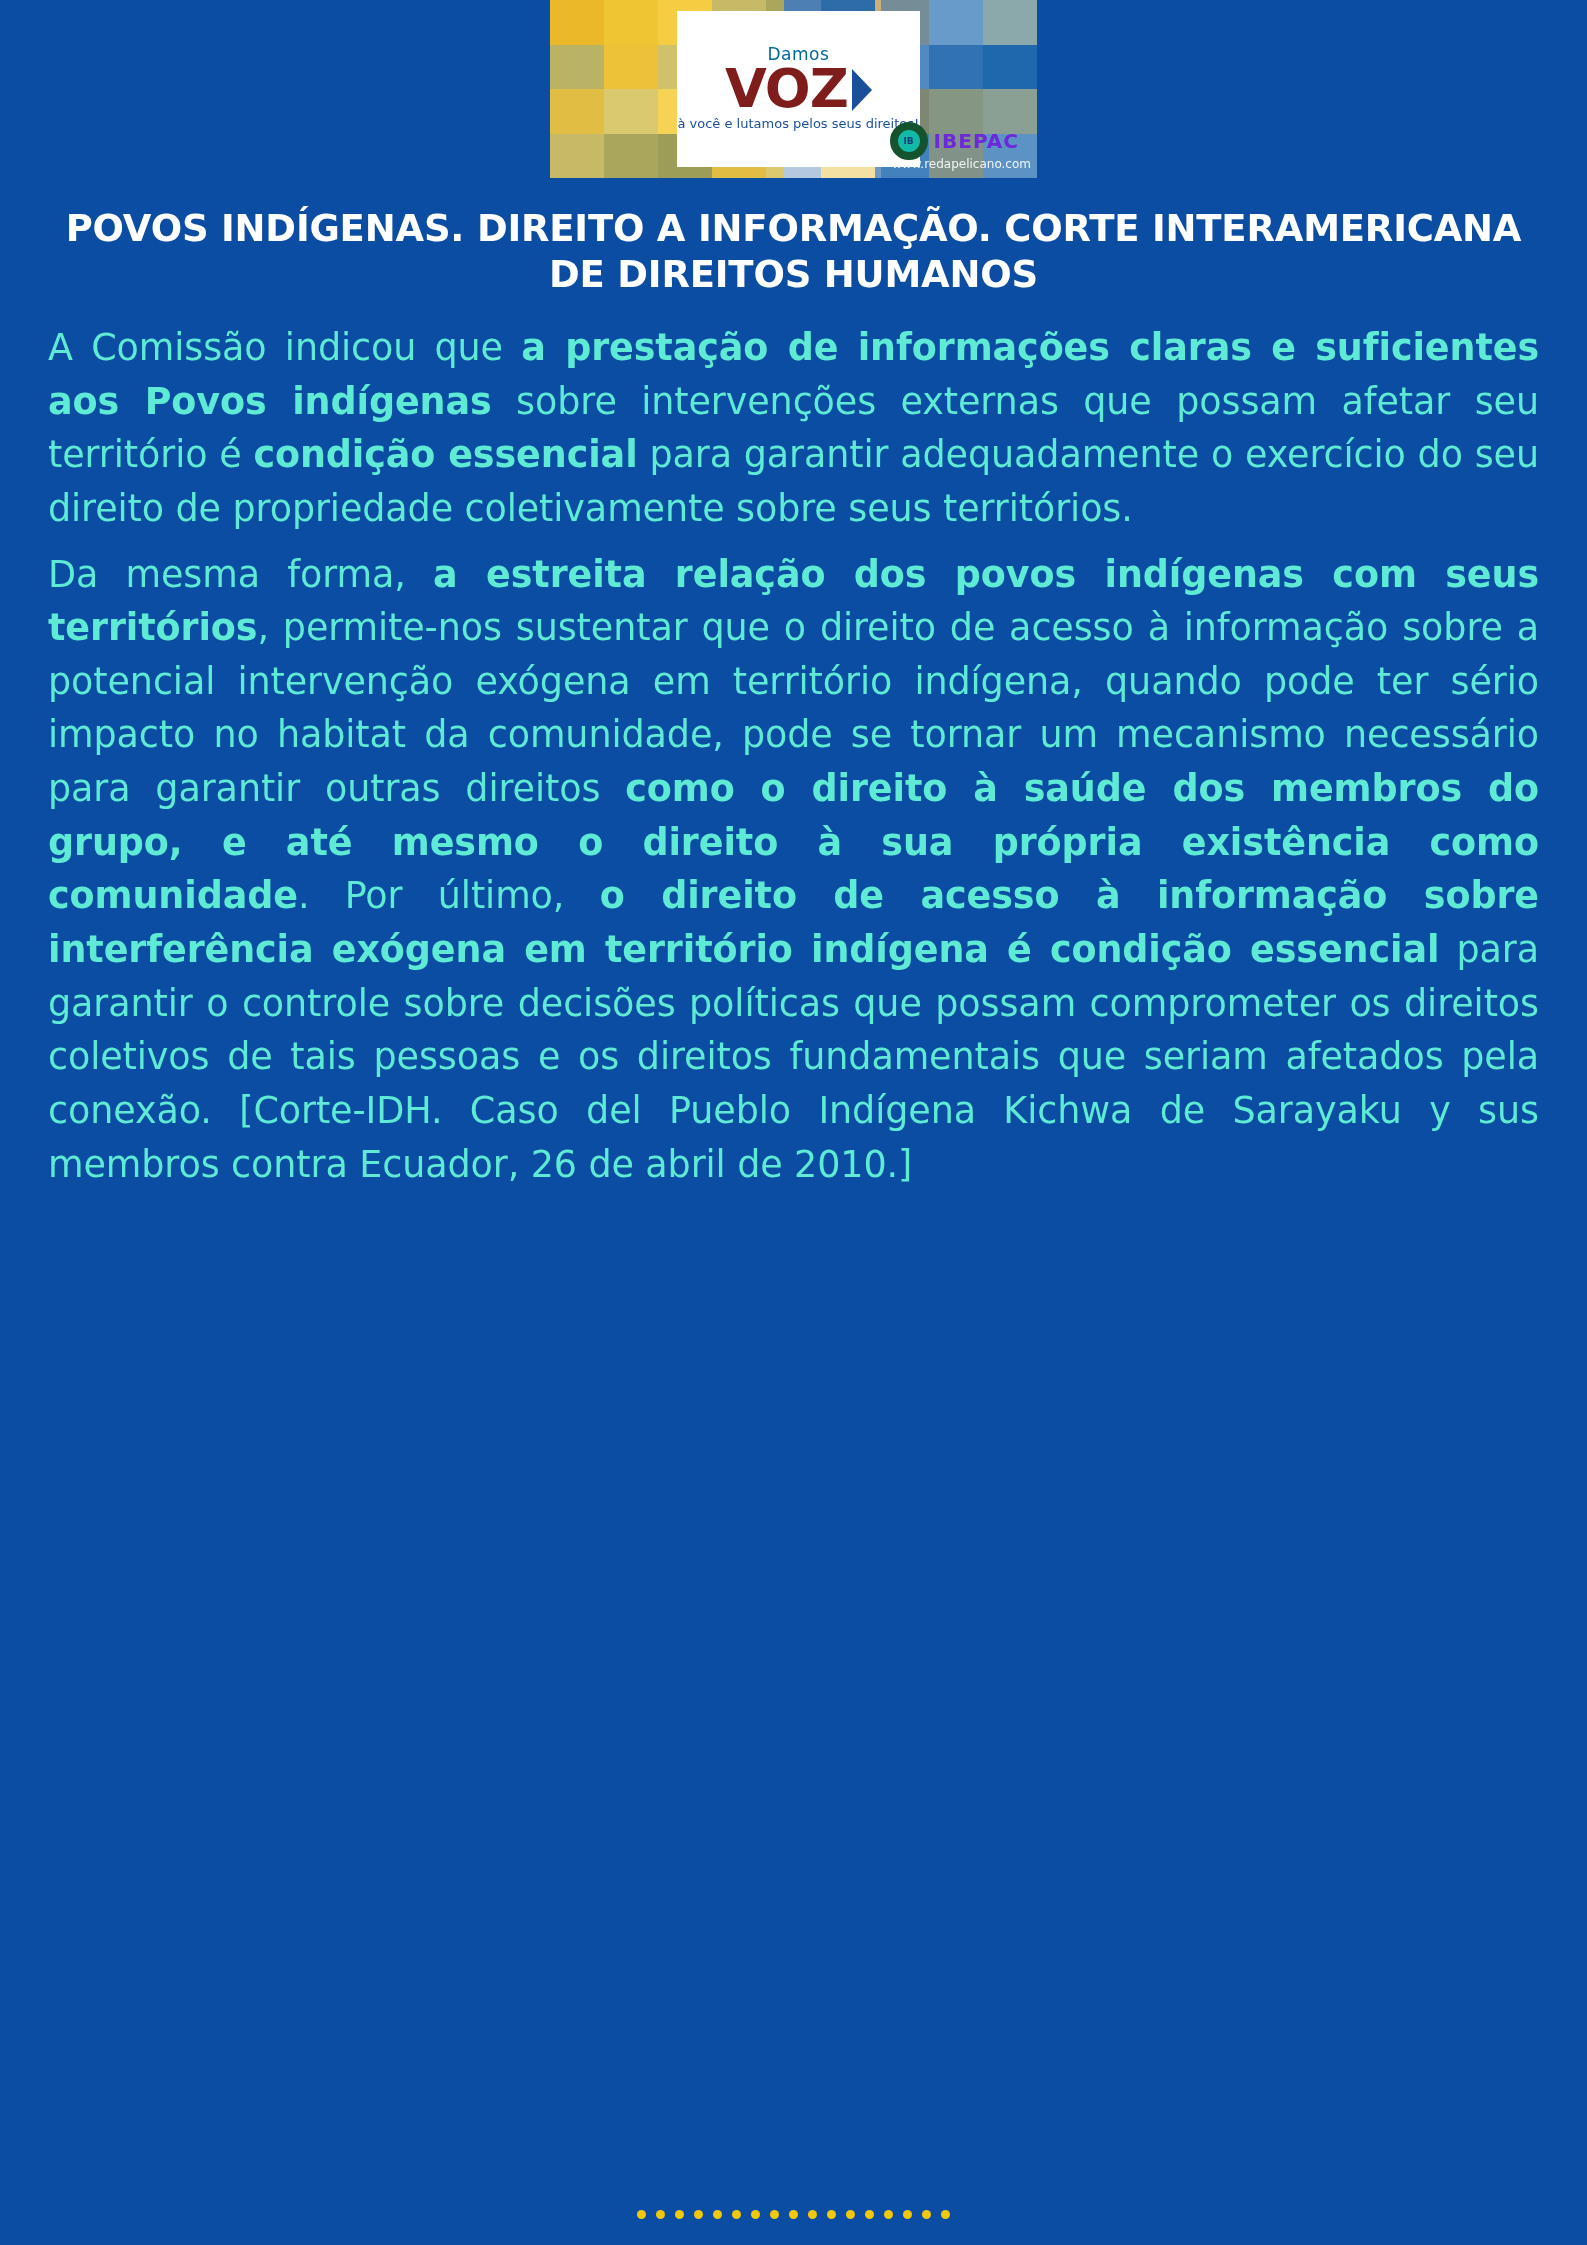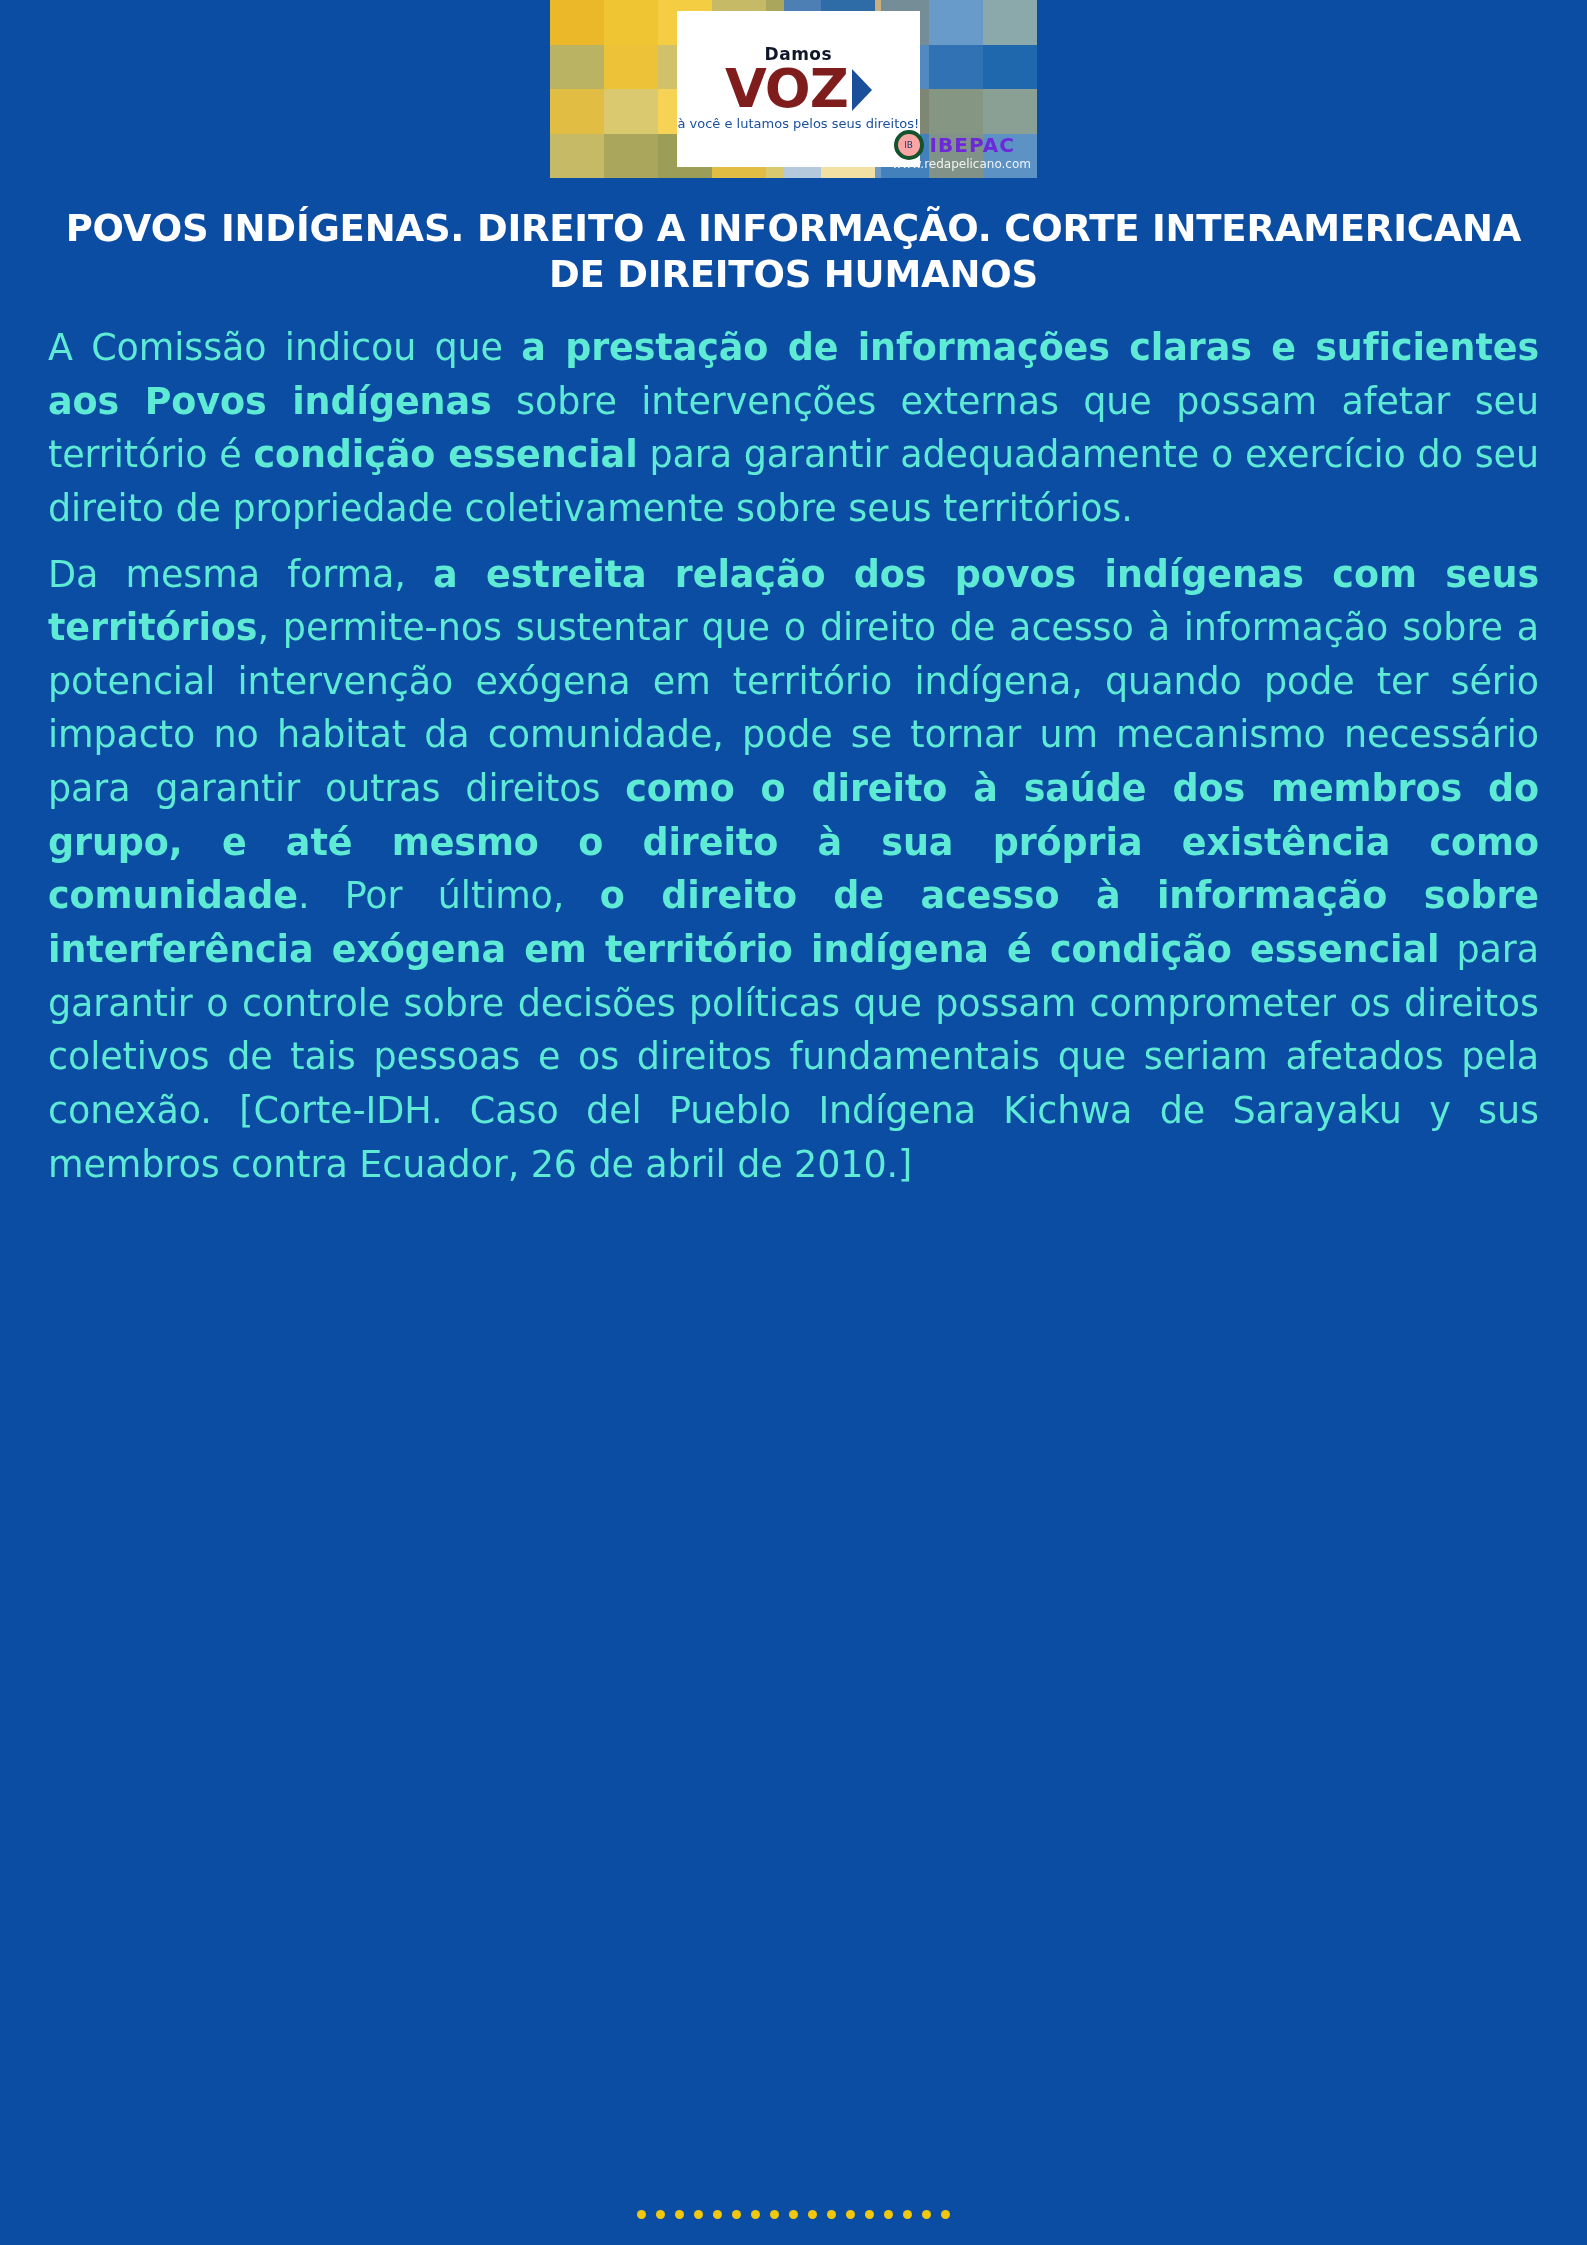--- a/index.html
+++ b/index.html
@@ -71,23 +71,23 @@
     width: 50%;
     height: 88%;
     background: #ffffff;
     display: flex;
     flex-direction: column;
     align-items: center;
     justify-content: center;
     text-align: center;
   }
   .banner .damos {
-    color: #0f172a;
+    color: #0369a1;
     font-size: 17px;
-    font-weight: 700;
+    font-weight: 400;
     letter-spacing: 0.5px;
     line-height: 1;
     margin-bottom: 2px;
     text-align: center;
   }
   .banner .voz-row {
     display: flex;
     align-items: center;
     justify-content: center;
     gap: 4px;
@@ -120,27 +120,27 @@
     width: 34%;
     display: flex;
     align-items: center;
     justify-content: center;
     gap: 6px;
   }
   .banner .brand-seal {
     width: 22px;
     height: 22px;
     border-radius: 50%;
-    background: #fca5a5;
-    border: 4px solid #14532d;
+    background: #14b8a6;
+    border: 8px solid #14532d;
     display: flex;
     align-items: center;
     justify-content: center;
     font-size: 9px;
-    font-weight: 400;
+    font-weight: 700;
     color: #123e7c;
   }
   .banner .brand-name {
     color: #6d28d9;
     font-size: 20px;
     font-weight: 800;
     letter-spacing: 1px;
   }
   .banner .brand-site {
     position: absolute;

